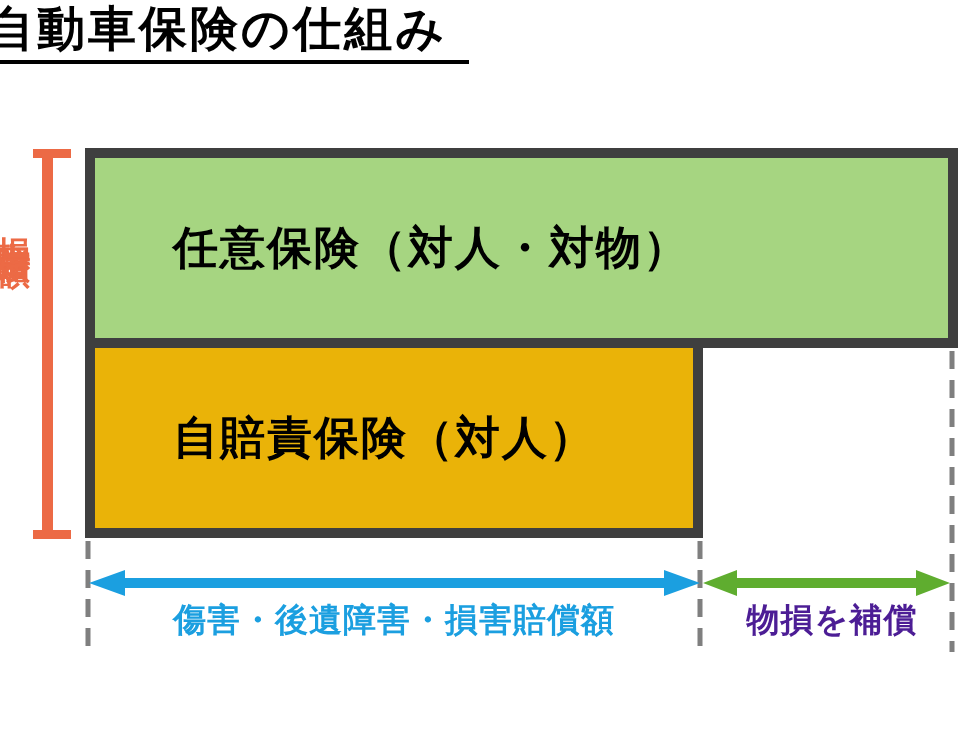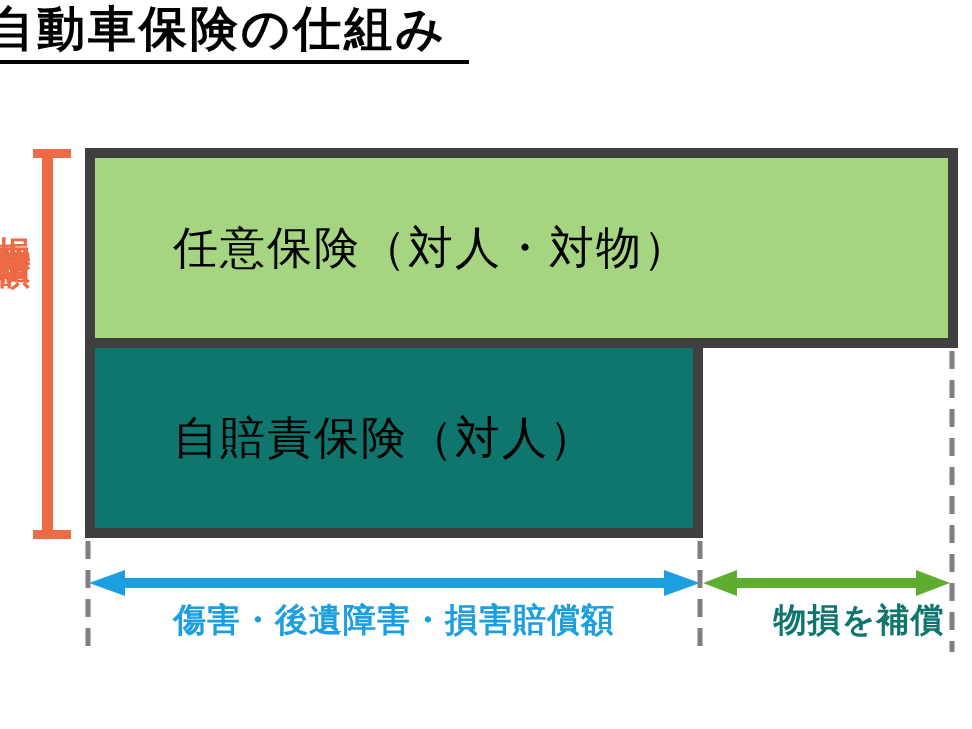--- a/index.html
+++ b/index.html
@@ -65,26 +65,26 @@
     align-items: center;
   }
   .box.voluntary {
     left: 85px; top: 148px;
     width: 873px; height: 200px;
     background: #A6D581;
   }
   .box.compulsory {
     left: 85px; top: 338px;
     width: 618px; height: 200px;
-    background: #0f766e;
+    background: #eab308;
   }
   .box .box-label {
     padding-left: 78px;
     font-size: 45px;
-    font-weight: 400;
+    font-weight: 700;
     letter-spacing: 2px;
     color: #000000;
     white-space: nowrap;
   }
   
   .overlay {
     position: absolute;
     left: 0; top: 0;
     width: 972px; height: 729px;
   }
@@ -92,21 +92,21 @@
   .range-label {
     position: absolute;
     top: 598px;
     transform: translateX(-50%);
     font-size: 33px;
     font-weight: 700;
     letter-spacing: 1px;
     white-space: nowrap;
   }
   .range-label.personal { left: 394px; color: #1B9FE0; }
-  .range-label.property { left: 859px; color: #0f766e; }
+  .range-label.property { left: 832px; color: #4c1d95; }
 </style>
 </head>
 <body>
 
 <div class="canvas">
 
   <h1 class="title">自動車保険の仕組み</h1>
 
   <div class="bracket-stem"></div>
   <div class="bracket-cap top"></div>

